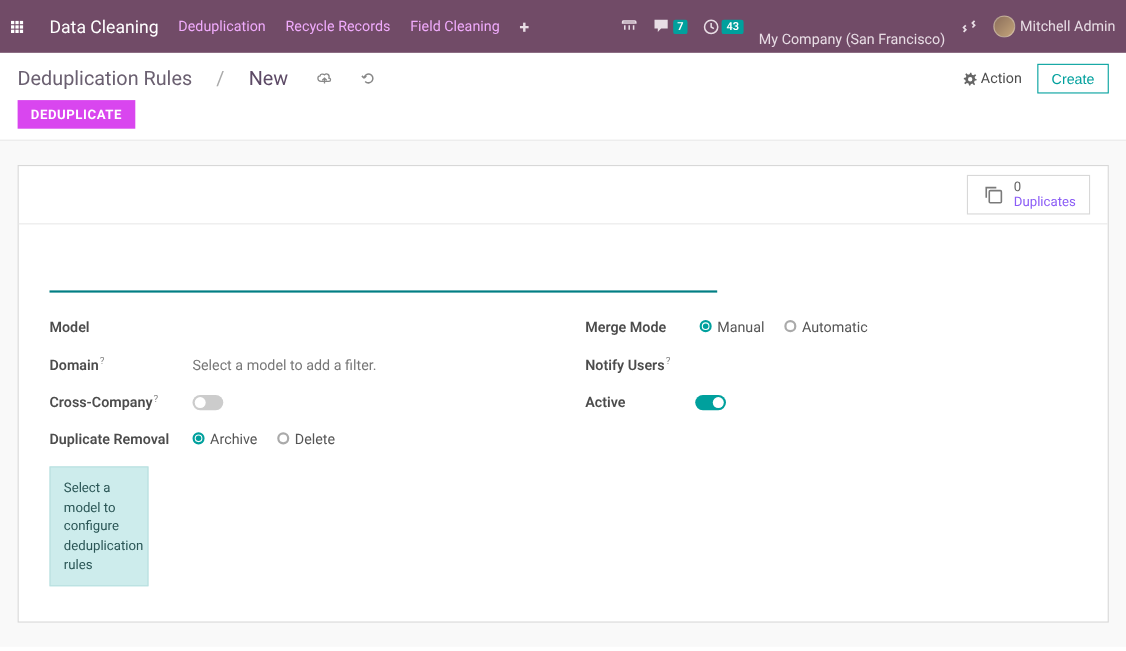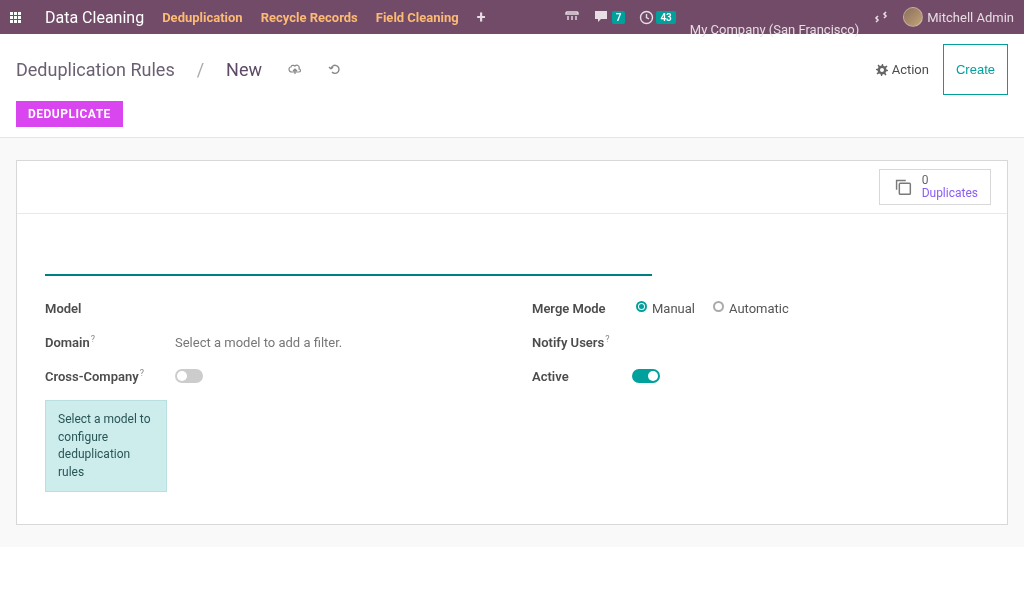--- a/index.html
+++ b/index.html
@@ -1,42 +1,42 @@
 <!DOCTYPE html>
 <html><head>
 <meta charset="utf-8">
 <style>
 * { box-sizing: border-box; margin: 0; padding: 0; }
 body { font-family: -apple-system, BlinkMacSystemFont, "Segoe UI", Roboto, sans-serif; font-size: 13px; color: #4c4c4c; background: #fff; width: 1024px; height: 592px; overflow: hidden; }
 
 
-.navbar { background: #714B67; color: #fff; display: flex; align-items: center; height: 34px; padding: 12px 10px; }
+.navbar { background: #714B67; color: #fff; display: flex; align-items: center; height: 48px; padding: 12px 10px; }
 .nav-left { display: flex; align-items: center; gap: 18px; }
 .apps-icon { display: grid; grid-template-columns: repeat(3,3px); grid-template-rows: repeat(3,3px); gap: 1px; margin-right: 6px; }
 .apps-icon span { background: #fff; width: 3px; height: 3px; }
 .brand { font-size: 16px; font-weight: 400; }
-.nav-link { color: #fdba74; font-size: 13px; cursor: pointer; font-weight: bold; }
+.nav-link { color: #f0abfc; font-size: 13px; cursor: pointer; }
 .nav-plus { color: #e8dde5; font-size: 16px; font-weight: bold; cursor: pointer; }
 .nav-right { margin-left: auto; display: flex; align-items: center; gap: 14px; }
 .nav-icon { display: inline-flex; align-items: center; color: #e8dde5; cursor: pointer; }
 .badge { background: #00A09D; color: #fff; font-size: 10px; padding: 1px 4px; border-radius: 2px; margin-left: 2px; font-weight: 600; }
 .nav-company { color: #e8dde5; font-size: 13px; margin-top: 24px; }
 .avatar { width: 20px; height: 20px; border-radius: 50%; background: linear-gradient(135deg,#8a6d5a,#c4a57b); display: inline-block; margin-right: 4px; vertical-align: middle; border: 1px solid rgba(255,255,255,0.3); }
 .nav-user { color: #e8dde5; font-size: 13px; display: flex; align-items: center; }
 
 
 .cp { padding: 10px 16px 6px; display: flex; align-items: center; }
 .breadcrumb { font-size: 18px; color: #5D4A66; display: flex; align-items: center; gap: 22px; }
 .breadcrumb .root { color: #6b6071; }
 .breadcrumb .sep { color: #aaa; }
 .breadcrumb .current { color: #5D4A66; }
 .bc-icon { font-size: 13px; color: #888; margin-left: 4px; }
 .cp-right { margin-left: auto; display: flex; align-items: center; gap: 14px; }
 .action-btn { color: #4c4c4c; font-size: 13px; cursor: pointer; display: flex; align-items: center; gap: 4px; }
-.create-btn { border: 1px solid #00A09D; color: #00A09D; background: #fff; padding: 17px 12px; font-size: 13px; cursor: pointer; }
+.create-btn { border: 1px solid #00A09D; color: #00A09D; background: #fff; padding: 5px 12px; font-size: 13px; cursor: pointer; }
 
 
 .statusbar { padding: 0 16px 10px; border-bottom: 1px solid #e5e5e5; }
 .status-pill { display: inline-block; background: #d946ef; color: #fff; font-weight: 700; font-size: 12px; padding: 6px 12px; letter-spacing: 0.5px; }
 
 
 .form-wrap { padding: 22px 16px; background: #f9f9f9; }
 .sheet { background: #fff; border: 1px solid #d8d8d8; max-width: 992px; margin: 0 auto; }
 .sheet-header { display: flex; justify-content: flex-end; padding: 8px 16px; border-bottom: 1px solid #e9e9e9; }
 .stat-btn { display: flex; align-items: center; gap: 8px; border: 1px solid #d8d8d8; padding: 4px 12px; cursor: pointer; }
@@ -60,21 +60,21 @@
 .radio-dot { width: 11px; height: 11px; border-radius: 50%; border: 2px solid #00A09D; display: inline-flex; align-items: center; justify-content: center; }
 .radio-dot.on::after { content: ""; width: 5px; height: 5px; background: #00A09D; border-radius: 50%; }
 .radio-dot.off { border-color: #aaa; }
 .radio-label { font-size: 13px; color: #555; }
 
 .toggle { width: 28px; height: 14px; background: #ccc; border-radius: 10px; position: relative; cursor: pointer; }
 .toggle::after { content:""; position:absolute; width:10px; height:10px; background:#fff; border-radius:50%; top:2px; left:2px; }
 .toggle.on { background: #00A09D; }
 .toggle.on::after { left: auto; right: 2px; }
 
-.hint-box { background: #cdecec; border: 1px solid #b8e0e0; color: #2a5555; font-size: 12px; padding: 10px 12px; width: 122px; line-height: 1.45; margin-top: 12px; }
+.hint-box { background: #cdecec; border: 1px solid #b8e0e0; color: #2a5555; font-size: 12px; padding: 10px 12px; width: 90px; line-height: 1.45; margin-top: 12px; }
 
 svg { display: block; }
 </style>
 </head>
 <body>
 
 <div class="navbar">
   <div class="nav-left">
     <span class="apps-icon">
         <span></span>
@@ -183,20 +183,33 @@
             <span class="field-label">Model</span>
           </div>
           <div class="field-row">
             <span class="field-label"><span>Domain</span><span class="help-q">?</span></span>
             <span class="field-val">Select a model to add a filter.</span>
           </div>
           <div class="field-row">
             <span class="field-label"><span>Cross-Company</span><span class="help-q">?</span></span>
             <span class="toggle"></span>
           </div>
+          <div class="field-row">
+            <span class="field-label">Duplicate Removal</span>
+            <span class="radio-grp">
+              <span class="radio">
+                <span class="radio-dot on"></span>
+                <span class="radio-label">Archive</span>
+              </span>
+              <span class="radio">
+                <span class="radio-dot off"></span>
+                <span class="radio-label">Delete</span>
+              </span>
+            </span>
+          </div>
 
           <div class="hint-box">Select a model to configure deduplication rules</div>
         </div>
 
         <div class="col">
           <div class="field-row">
             <span class="field-label" style="width:104px">Merge Mode</span>
             <span class="radio-grp">
               <span class="radio">
                 <span class="radio-dot on"></span>

